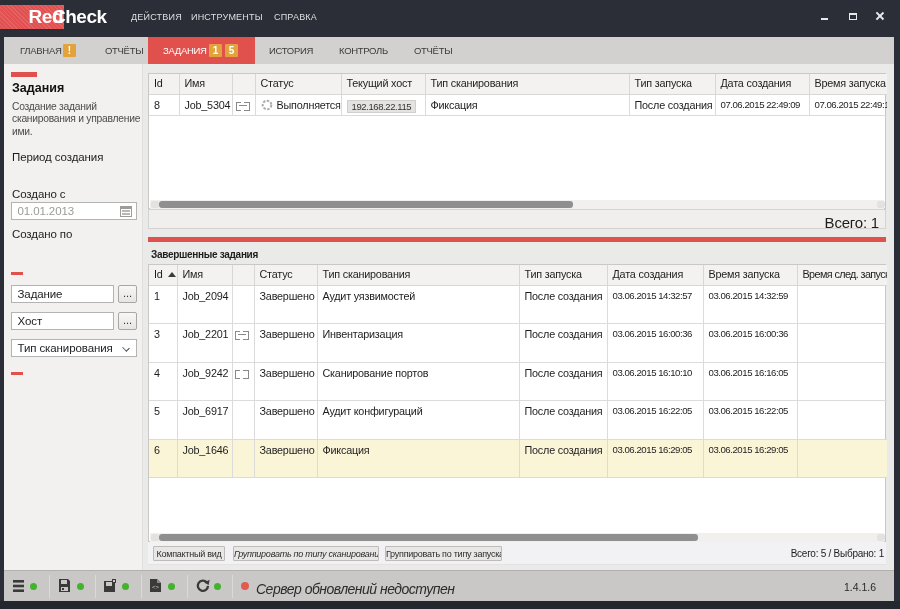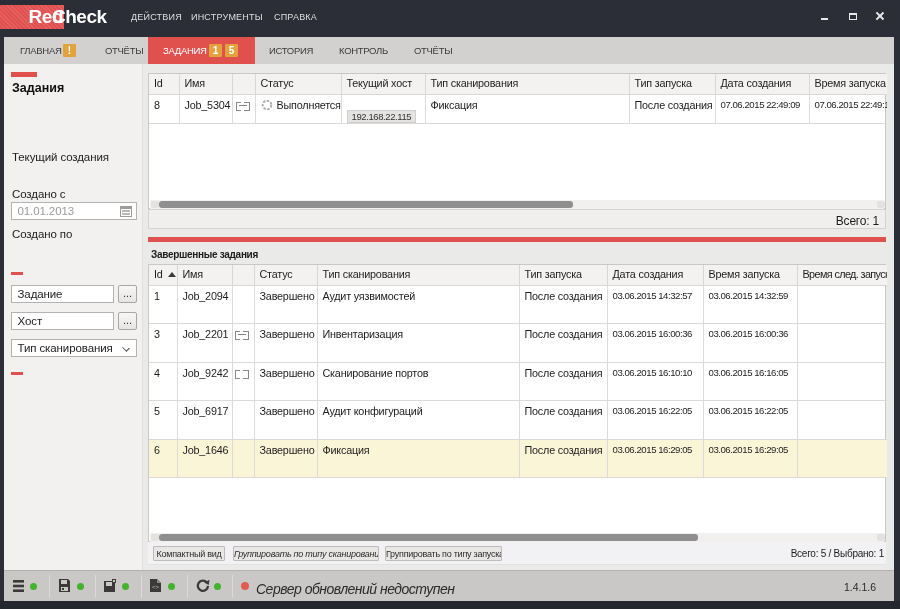--- a/index.html
+++ b/index.html
@@ -66,21 +66,21 @@
 #totalbar1 { position:absolute; left:144px; top:145px; width:738px; height:20px; background:#f0efee; border:1px solid #d4d3d2; }
 #redbar2 { position:absolute; left:144px; top:173px; width:738px; height:5px; background:#e0514e; }
 #h2done { position:absolute; left:147px; top:185px; font-size:10px; letter-spacing:-0.3px; font-weight:bold; color:#1d1d1d; }
 .sortarrow { display:inline-block; width:0; height:0; border-left:4px solid transparent; border-right:4px solid transparent; border-bottom:5px solid #3a3a3a; margin-left:5px; vertical-align:1px; }
 
 .yellow td { background:#fbf5d8; }
 
 
 .fbtn { position:absolute; top:482px; height:15px; background:#e8e7e6; border:1px solid #bdbcbb; font-size:9px; letter-spacing:-0.25px; color:#2c2c2c; line-height:14px; text-align:center; border-radius:1px; white-space:nowrap; overflow:hidden; }
 #fright { position:absolute; top:484px; right:10px; font-size:10px; letter-spacing:-0.25px; color:#1d1d1d; }
-#t1total { position:absolute; right:6px; top:4px; font-size:12px; letter-spacing:-0.2px; color:#1d1d1d; }
+#t1total { position:absolute; right:6px; top:4px; font-size:15px; letter-spacing:-0.2px; color:#1d1d1d; }
 
 
 #statusbar { position:absolute; left:0px; top:570px; width:900px; height:31px; background:#c9c8c6; border-top:1px solid #b2b1b0; }
 .sbsep { position:absolute; top:4px; width:1px; height:23px; background:#dadad8; }
 .gdot { position:absolute; top:12px; width:7px; height:7px; border-radius:50%; background:#42b32a; }
 .sbico { position:absolute; }
 #srvtext { position:absolute; left:256px; top:10px; font-size:14px; letter-spacing:-0.5px; color:#2b2b2b;font-style:italic; }
 #version { position:absolute; right:24px; top:10px; font-size:10.5px; color:#2b2b2b; }
 #rdot { position:absolute; left:241px; top:11px; width:8px; height:8px; border-radius:50%; background:#e25b52; }
 
@@ -114,21 +114,22 @@
   </div>
   <div class="tab" style="left:265px;">ИСТОРИЯ</div>
   <div class="tab" style="left:335px;">КОНТРОЛЬ</div>
   <div class="tab" style="left:410px;">ОТЧЁТЫ</div>
 </div>
 
 <div id="content">
   <div id="sidebar">
     <div class="reddash" style="left:7px; top:8px; width:26px; height:5px;"></div>
     <div class="abs" style="left:8px; top:17px; font-size:12.5px; font-weight:bold; color:#111; letter-spacing:0px;">Задания</div>
-    <div class="slabel" style="top:87px;">Текущий создания</div>
+    <div class="abs" style="left:8px; top:37px; font-size:10.3px; line-height:12.4px; color:#4c4c4c; letter-spacing:-0.25px; white-space:nowrap;">Создание заданий<br>сканирования и управление<br>ими.</div>
+    <div class="slabel" style="top:87px;">Период создания</div>
     <div class="slabel" style="top:124px;">Создано с</div>
     <div class="sctl" style="top:138px;"><span class="gray">01.01.2013</span><span class="calico">
           <i></i>
         </span></div>
     <div class="slabel" style="top:164px;">Создано по</div>
     <div class="reddash" style="left:7px; top:208px; width:12px; height:3px;"></div>
     <div class="sctl" style="top:221px; width:103px;">Задание</div>
     <div class="dots3" style="left:114px; top:221px;">...</div>
     <div class="sctl" style="top:248px; width:103px;">Хост</div>
     <div class="dots3" style="left:114px; top:248px;">...</div>
@@ -161,21 +162,21 @@
             <th>Дата создания</th>
             <th>Время запуска</th>
           </tr>
       <tr style="height:21px;">
             <td>8</td>
             <td>Job_5304</td>
             <td style="padding-left:3px;"><span class="lnk conn"><i></i></span></td>
             <td><svg class="spinsvg" width="12" height="12" viewBox="0 0 12 12" style="margin-right:4px; vertical-align:-2px;">
                 <circle cx="6" cy="6" r="4.3" fill="none" stroke="#aeadac" stroke-width="2" stroke-dasharray="2.5 1.4"></circle>
               </svg>Выполняется</td>
-            <td style="padding-top:15px;"><span class="hostbox">192.168.22.115</span></td>
+            <td style="padding-top:5px;"><span class="hostbox">192.168.22.115</span></td>
             <td>Фиксация</td>
             <td>После создания</td>
             <td class="dt">07.06.2015 22:49:09</td>
             <td class="dt">07.06.2015 22:49:19</td>
           </tr>
     </tbody>
       </table>
     <div style="position:absolute; left:1px; top:126px; width:734px; height:9px; background:#f1f0ef;"></div>
     <div class="scrollcap" style="left:2px; top:127px; width:8px; height:7px;"></div>
     <div class="scrollthumb" style="left:10px; top:127px; width:414px; height:7px;"></div>

